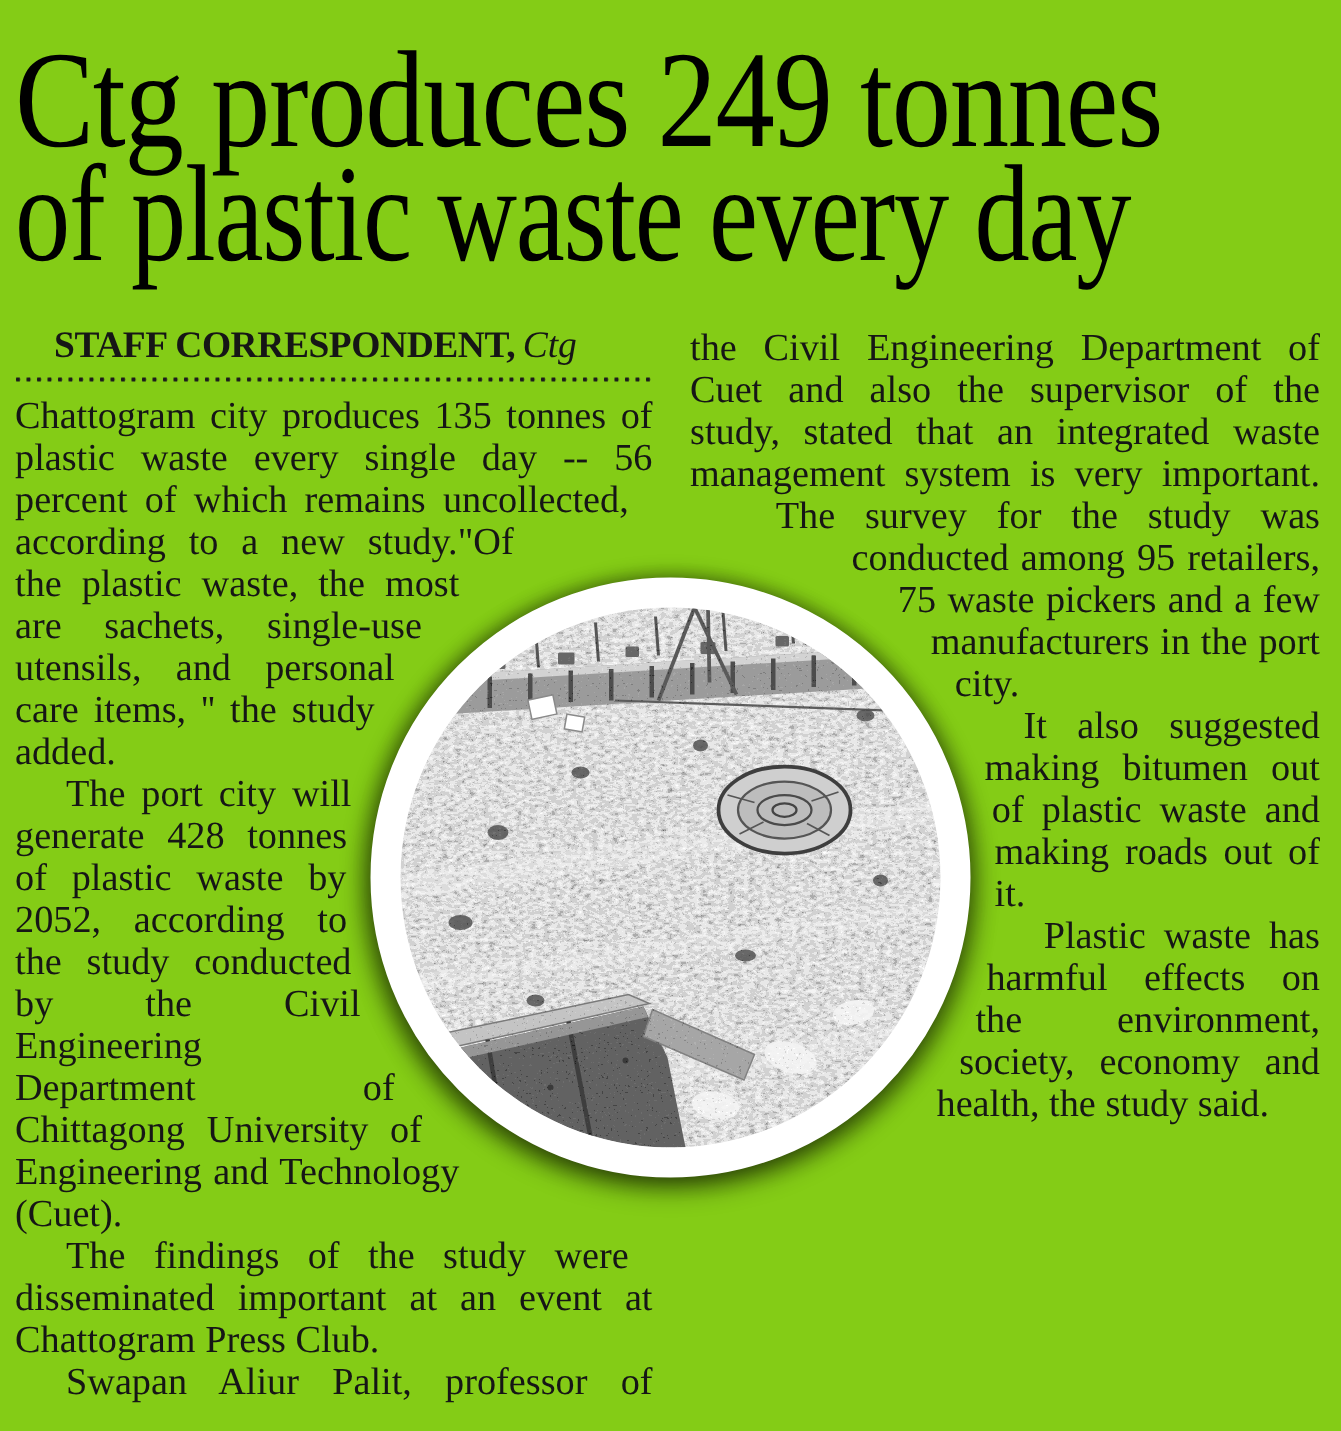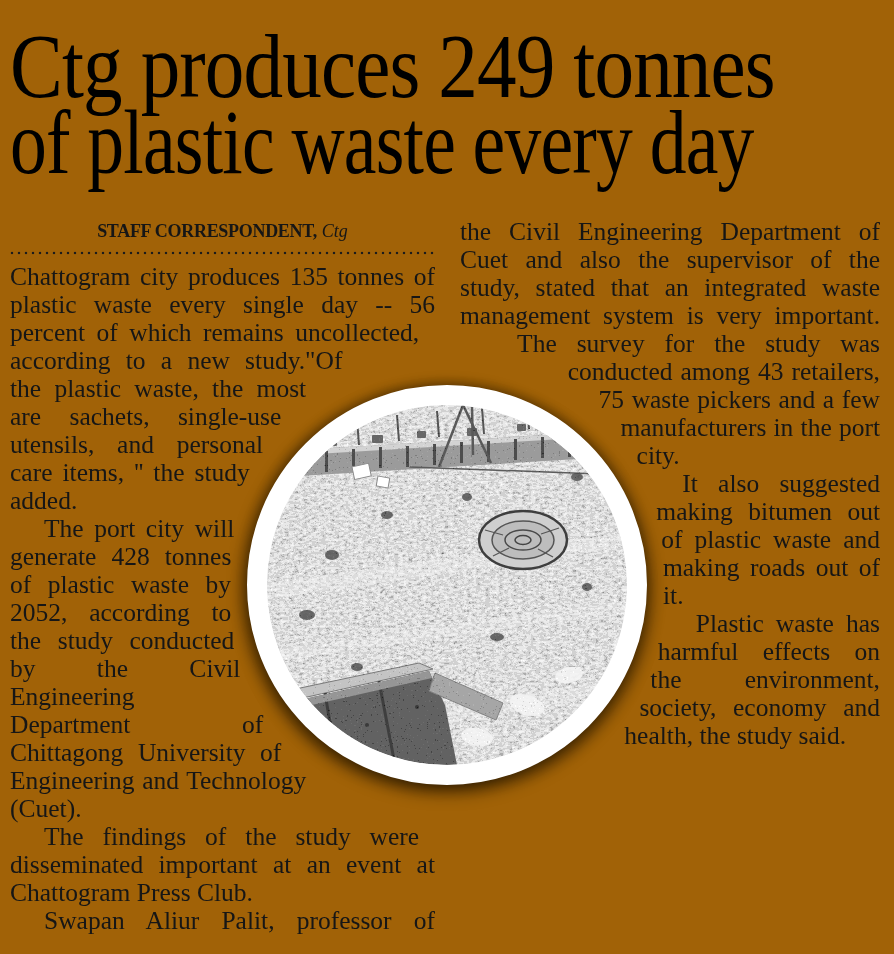--- a/index.html
+++ b/index.html
@@ -1,19 +1,19 @@
 <!DOCTYPE html>
 <html><head>
 <meta charset="utf-8">
 <style>
   html,body{margin:0;padding:0;background:#ffffff;}
   .page{
     position:relative;
     width:894px;height:954px;
-    background:#a16207;
+    background:#84cc16;
     overflow:hidden;
     font-family:"Liberation Serif","DejaVu Serif",serif;
     color:#161616;
   }
   
   .headline{margin:28px 0 0 10px;}
   .hline{
     display:block;
     white-space:nowrap;
     font-size:92px;
@@ -24,21 +24,21 @@
     transform-origin:0 50%;
   }
   .hl1{transform:scaleX(0.86);}
   .hl2{transform:scaleX(0.80);}
   
   .columns{display:flex;margin:38px 0 0 10px;}
   .col{font-size:25.5px;line-height:28px;text-align:justify;}
   .col-left{width:425px;margin-right:25px;}
   .col-right{width:420px;}
   
-  .byline{font-size:18px;line-height:26px;text-align:center;}
+  .byline{font-size:25px;line-height:26px;text-align:left;margin-left:26px;}
   .byline-author{font-weight:700;letter-spacing:-0.3px;}
   .byline-location{font-style:italic;margin-left:5px;}
   .dotted-rule{
     margin-top:7px;
     height:4px;
     background-image:radial-gradient(circle at 2px 2px,#1c1c1c 1.4px,rgba(0,0,0,0) 1.6px);
     background-size:7px 4px;
     background-repeat:repeat-x;
   }
   
@@ -92,21 +92,21 @@
       </div>
       <div class="dotted-rule"></div>
       <p>Chattogram city produces 135 tonnes of plastic waste every single day -- 56 percent of which remains uncollected, according to a new study."Of the plastic waste, the most are sachets, single-use utensils, and personal care items, '' the study added.</p>
       <p>The port city will generate 428 tonnes of plastic waste by 2052, according to the study conducted by the Civil Engineering Department of Chittagong University of Engineering and Technology (Cuet).</p>
       <p>The findings of the study were disseminated important at an event at Chattogram Press Club.</p>
       <p class="continues">Swapan Aliur Palit, professor of</p>
     </div>
 
     <div class="col col-right">
       <div class="cut-right"></div>
-      <p>the Civil Engineering Department of Cuet and also the supervisor of the study, stated that an integrated waste management system is very important. The survey for the study was conducted among 43 retailers, 75 waste pickers and a few manufacturers in the port city.</p>
+      <p>the Civil Engineering Department of Cuet and also the supervisor of the study, stated that an integrated waste management system is very important. The survey for the study was conducted among 95 retailers, 75 waste pickers and a few manufacturers in the port city.</p>
       <p>It also suggested making bitumen out of plastic waste and making roads out of it.</p>
       <p>Plastic waste has harmful effects on the environment, society, economy and health, the study said.</p>
     </div>
 
   </div>
 
   <figure class="photo" style="margin:0">
     <svg width="360" height="360" viewBox="0 0 360 360" xmlns="http://www.w3.org/2000/svg">
       <defs>
         <clipPath id="pc">

